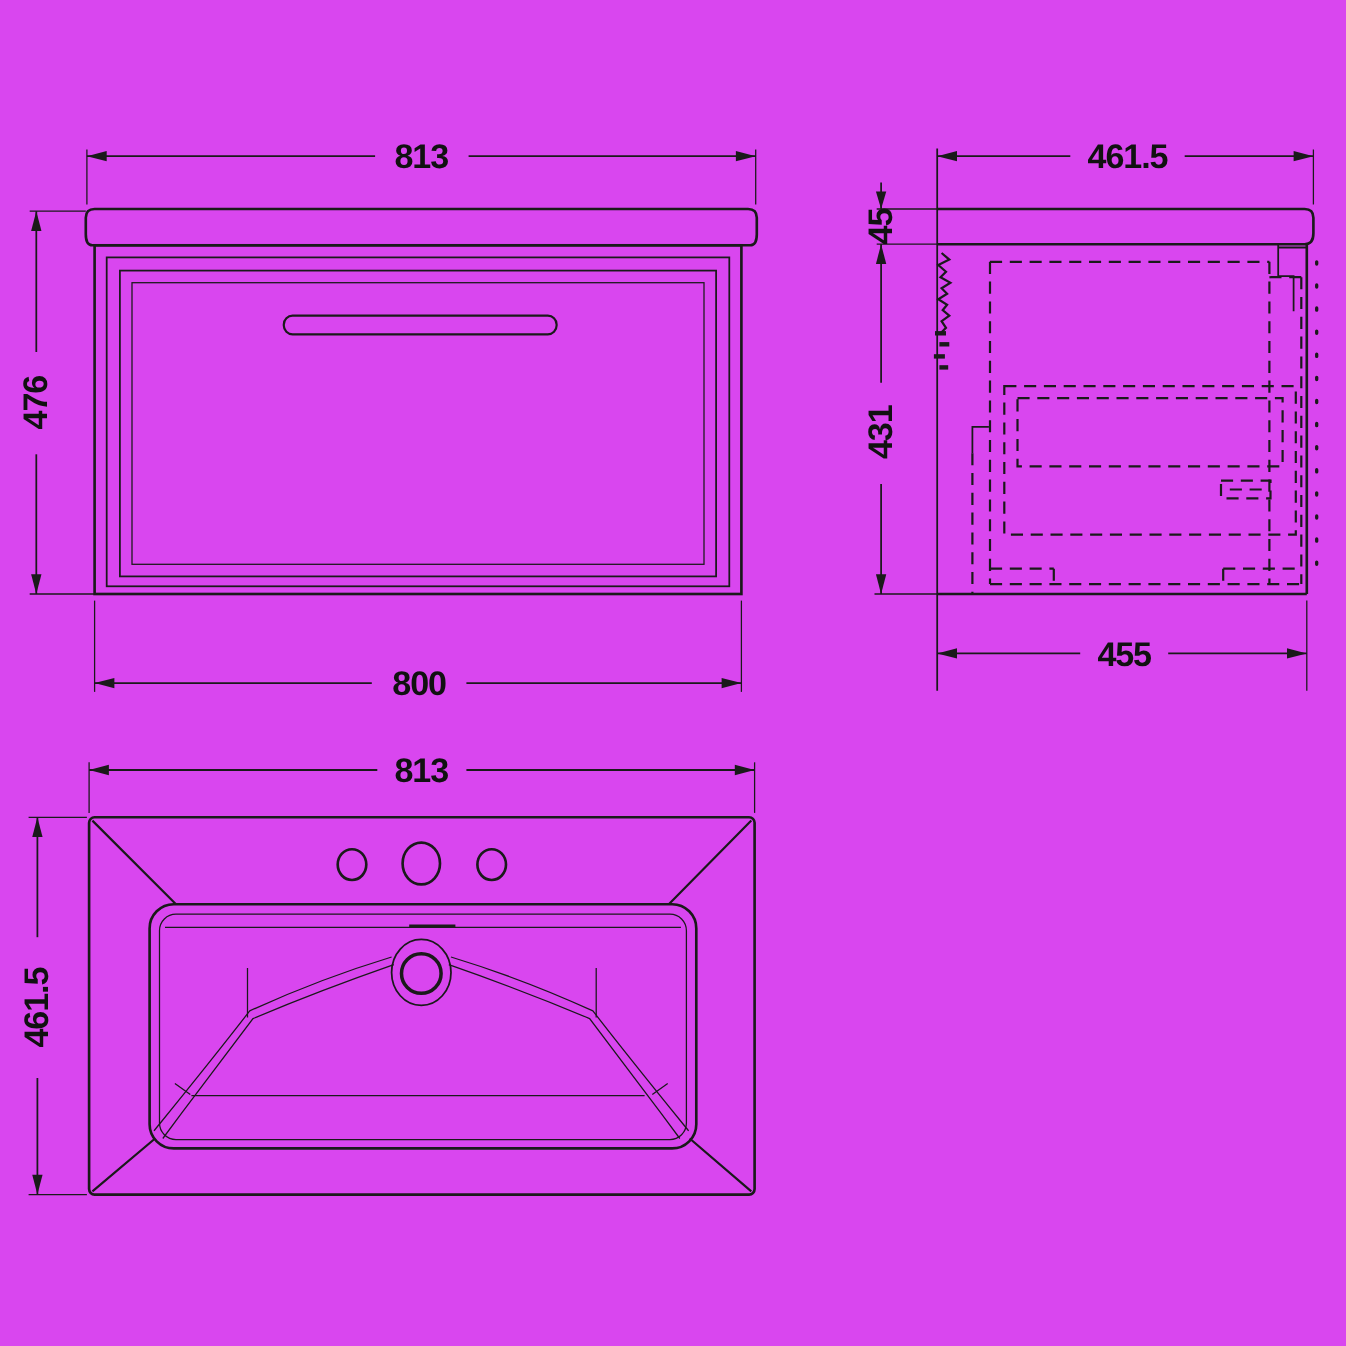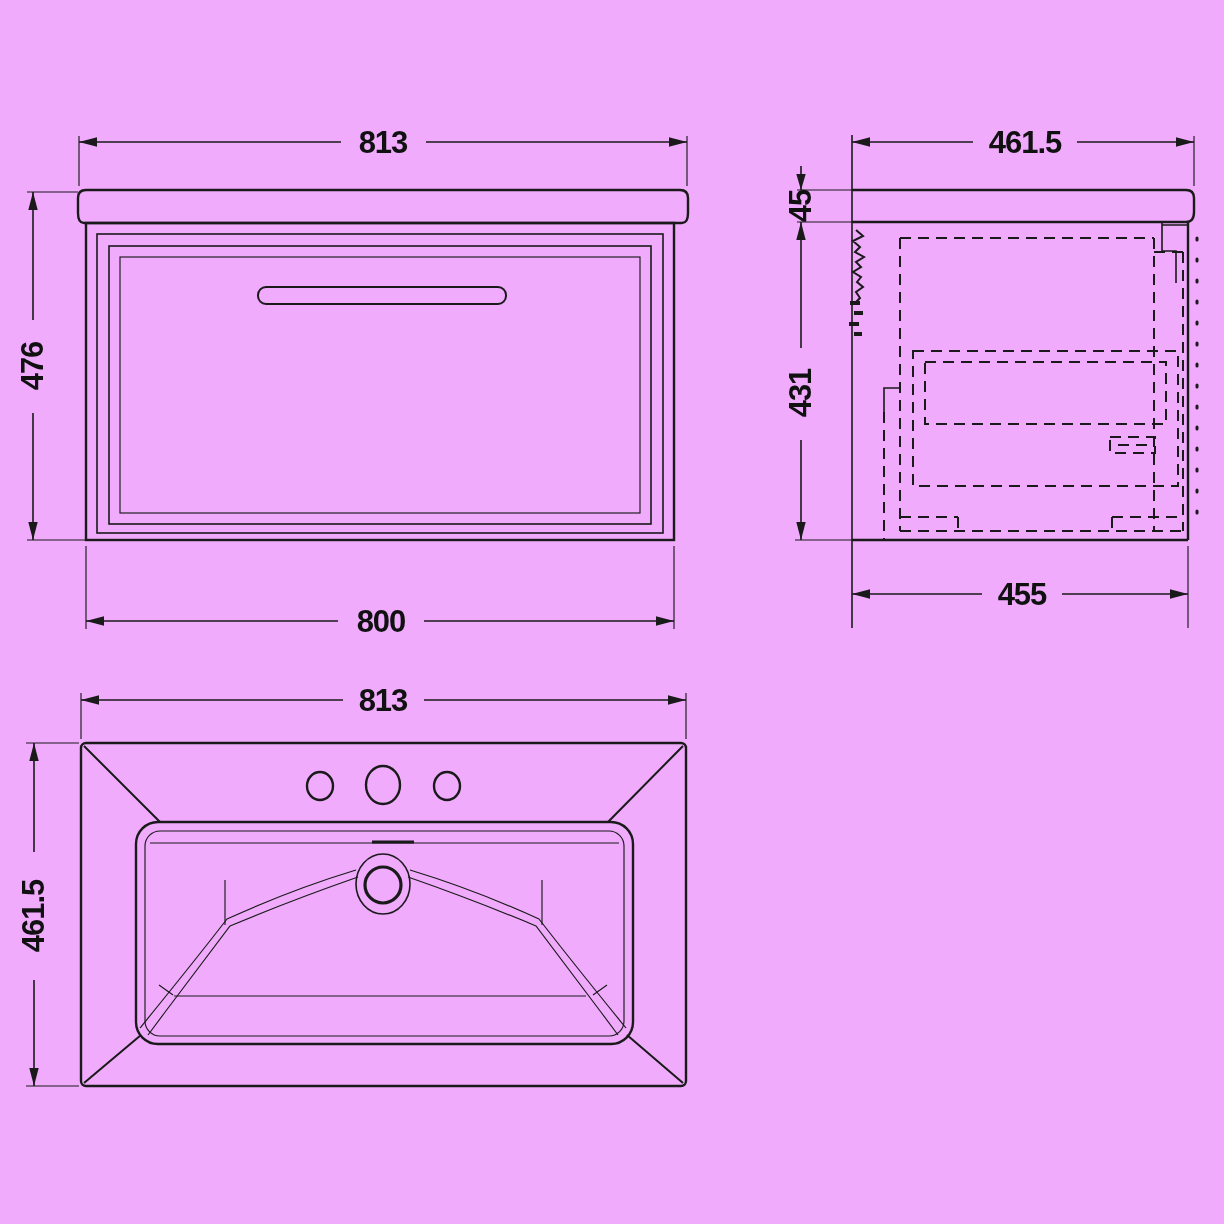--- a/index.html
+++ b/index.html
@@ -1,16 +1,16 @@
 <!DOCTYPE html>
 <html><head>
 <meta charset="utf-8">
 <style>
   html,body{margin:0;padding:0;background:#ffffff;}
-  .page{width:1224px;height:1224px;background:#f0abfc;position:relative;overflow:hidden;}
+  .page{width:1224px;height:1224px;background:#d946ef;position:relative;overflow:hidden;}
   svg{display:block;}
   .ln{stroke:#1a1a1a;fill:none;stroke-linecap:butt;stroke-linejoin:miter;}
   .w24{stroke-width:2.4;}
   .w20{stroke-width:2.0;}
   .w16{stroke-width:1.6;}
   .w12{stroke-width:1.15;}
   .dash{stroke-dasharray:11 7;stroke-width:2.0;}
   .dots{stroke-dasharray:2 19;stroke-width:3;stroke-linecap:round;}
   .arr{fill:#1a1a1a;stroke:none;}
   .dimtxt{font-family:"Liberation Sans","DejaVu Sans",sans-serif;font-weight:bold;

